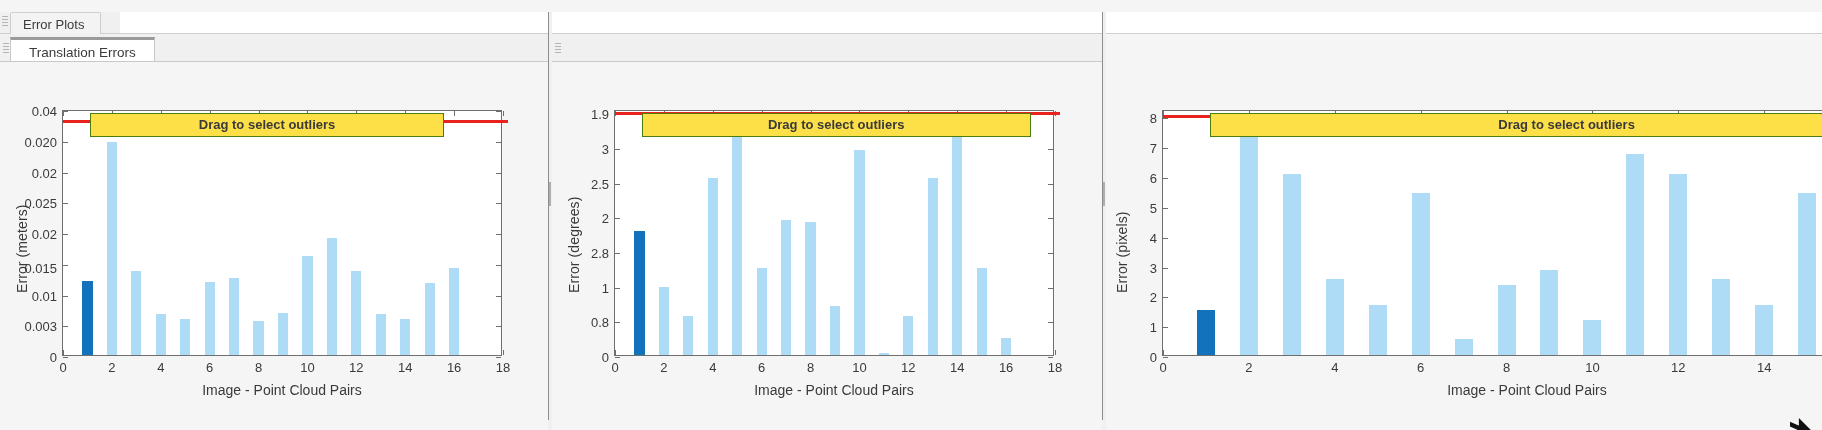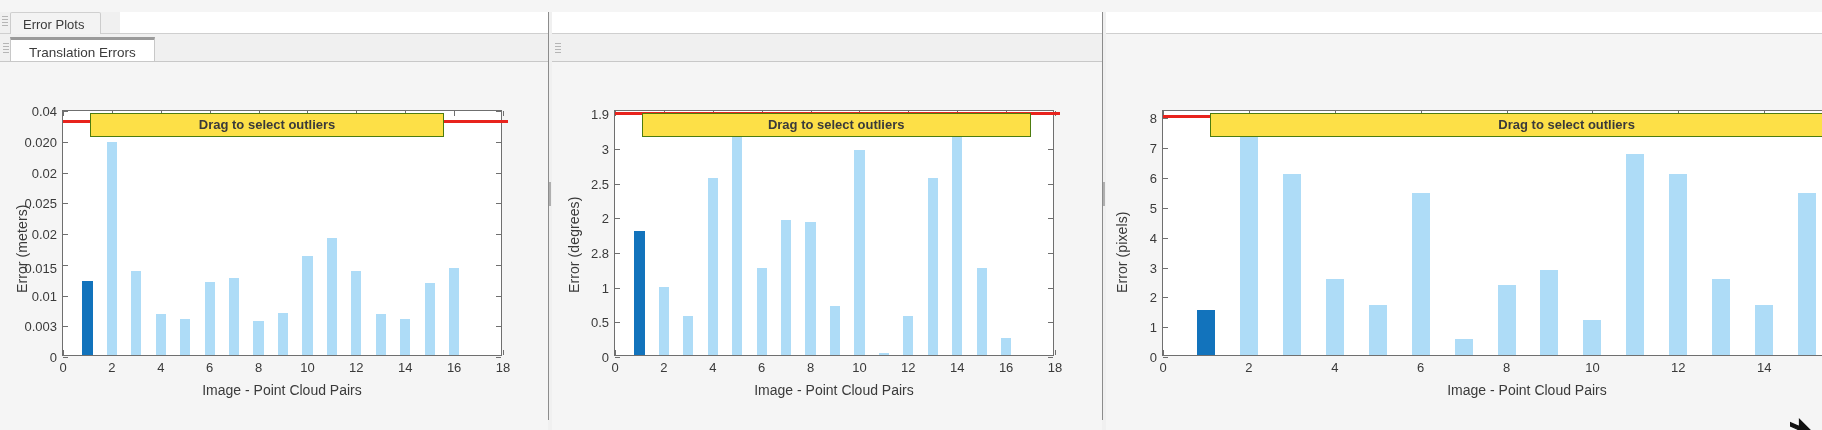--- a/index.html
+++ b/index.html
@@ -265,21 +265,21 @@
           </div>
           <div class="tab-underline" style="left: 0px; top: 27px; width: 550px;"></div>
         </div>
         <div class="figure">
           <div class="axes" style="left: 62px; top: 48px; width: 440px; height: 246px;">
             <div class="ytick" style="top: 246px;"></div>
             <div class="ytick r" style="top: 246px;"></div>
             <div class="ytick-label" style="top: 246px;">0</div>
             <div class="ytick" style="top: 211.352px;"></div>
             <div class="ytick r" style="top: 211.352px;"></div>
-            <div class="ytick-label" style="top: 211.352px;">0.5</div>
+            <div class="ytick-label" style="top: 211.352px;">0.8</div>
             <div class="ytick" style="top: 176.704px;"></div>
             <div class="ytick r" style="top: 176.704px;"></div>
             <div class="ytick-label" style="top: 176.704px;">1</div>
             <div class="ytick" style="top: 142.056px;"></div>
             <div class="ytick r" style="top: 142.056px;"></div>
             <div class="ytick-label" style="top: 142.056px;">2.8</div>
             <div class="ytick" style="top: 107.408px;"></div>
             <div class="ytick r" style="top: 107.408px;"></div>
             <div class="ytick-label" style="top: 107.408px;">2</div>
             <div class="ytick" style="top: 72.7606px;"></div>

